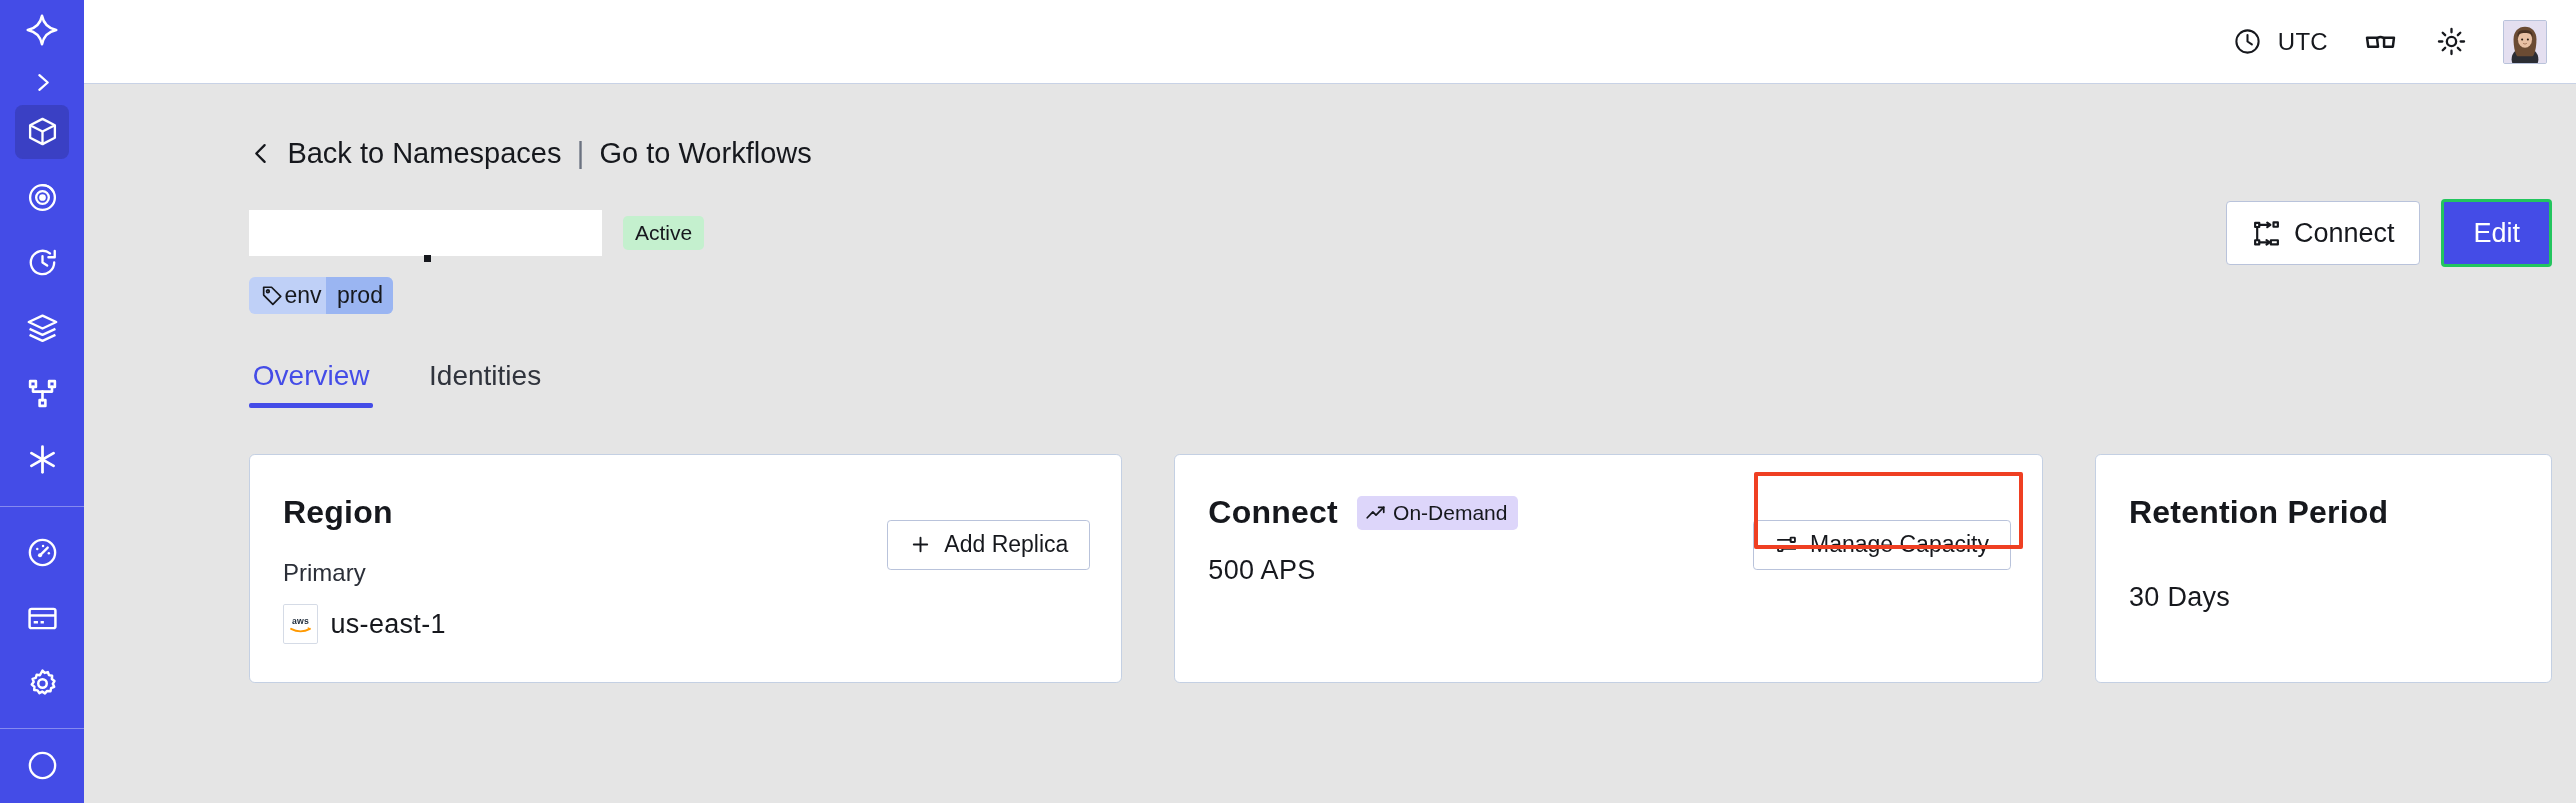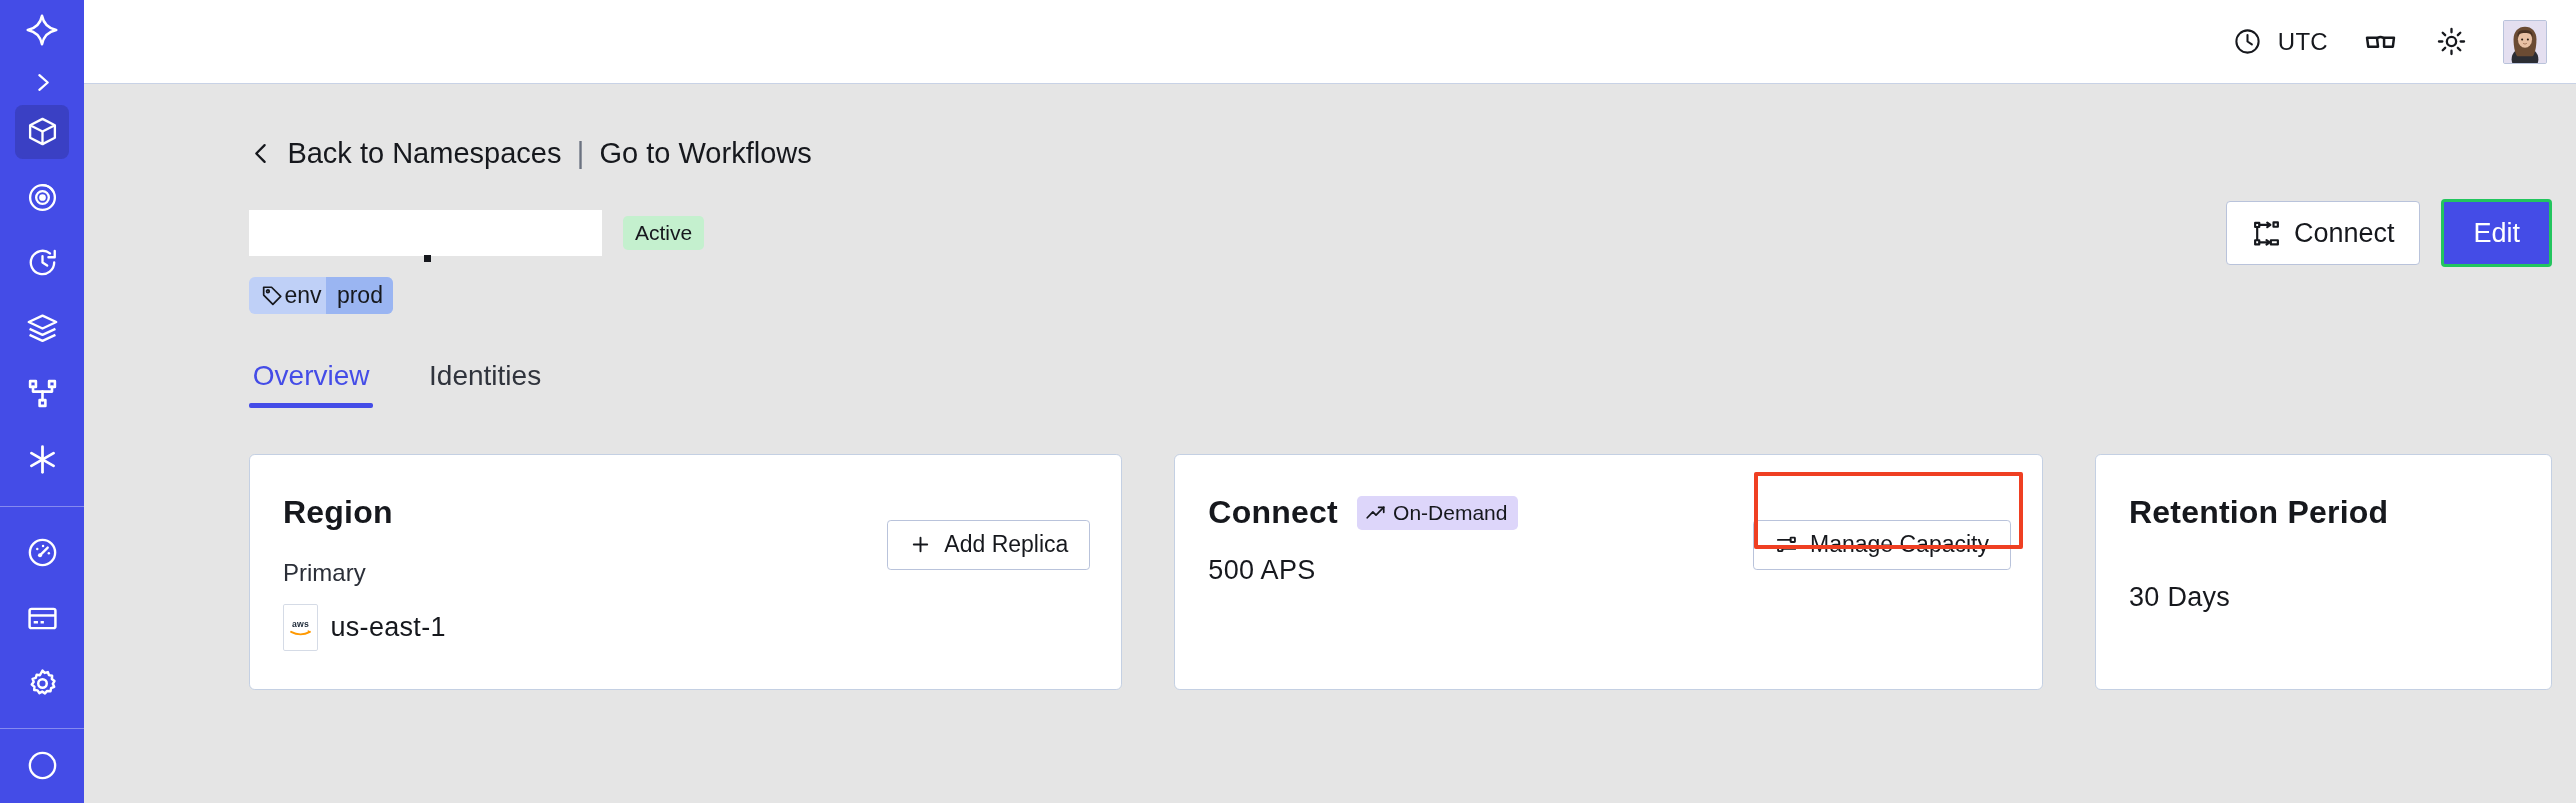--- a/index.html
+++ b/index.html
@@ -331,21 +331,21 @@
     color: #16181d;
     margin-top: 17.3px;
     display: flex;
     align-items: center;
     gap: 12.5px;
     letter-spacing: 0.3px;
   }
   .card-value.spaced { margin-top: 44px; }
   .aws-logo {
     width: 35px;
-    height: 47px;
+    height: 40px;
     border: 1px solid #d5dbe6;
     border-radius: 1.9px;
     display: flex;
     flex-direction: column;
     align-items: center;
     justify-content: center;
     background: #ffffff;
     flex: 0 0 auto;
   }
   .aws-logo svg { display: block; }

